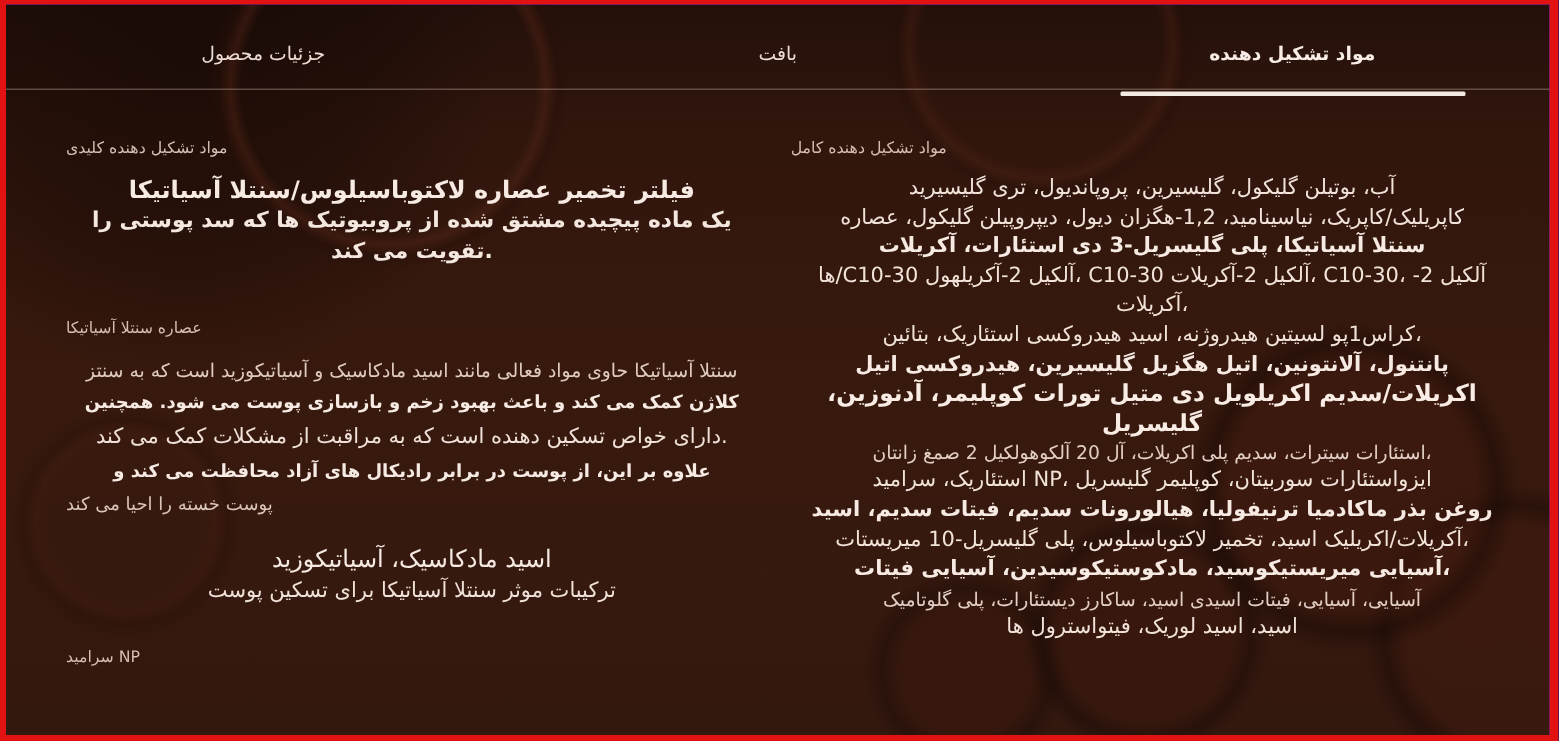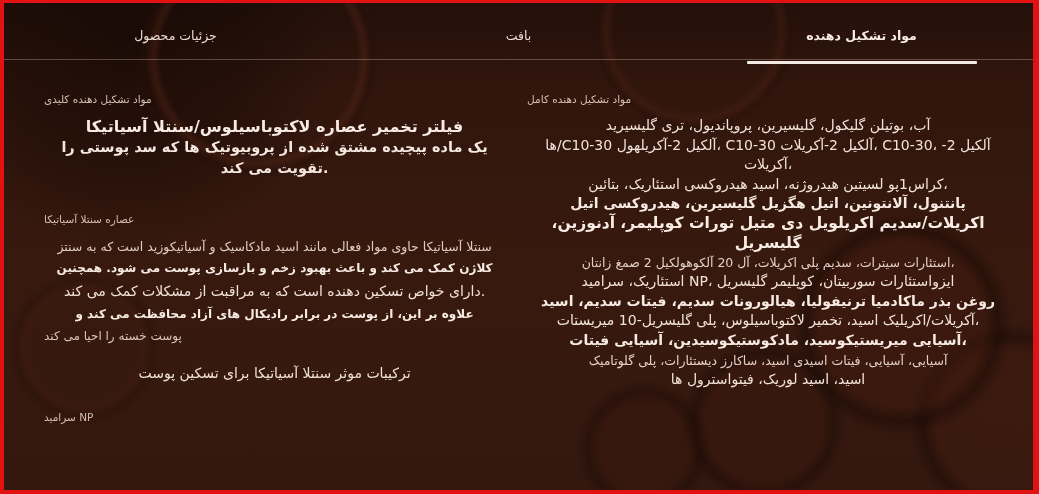--- a/index.html
+++ b/index.html
@@ -132,33 +132,36 @@
           <div class="p-sm">سنتلا آسیاتیکا حاوی مواد فعالی مانند اسید مادکاسیک و آسیاتیکوزید است که به سنتز</div>
           <div class="p-bold">کلاژن کمک می کند و باعث بهبود زخم و بازسازی پوست می شود. همچنین</div>
           <div class="p-norm">دارای خواص تسکین دهنده است که به مراقبت از مشکلات کمک می کند.</div>
           <div class="p-bold">علاوه بر این، از پوست در برابر رادیکال های آزاد محافظت می کند و</div>
           <div class="p-tail">پوست خسته را احیا می کند</div>
         </div>
 
         <div class="gap-b"></div>
 
         <div class="kb">
+          <div class="k-title" style="font-weight:normal">اسید مادکاسیک، آسیاتیکوزید</div>
           <div class="p-norm">ترکیبات موثر سنتلا آسیاتیکا برای تسکین پوست</div>
         </div>
 
         <div class="gap-c"></div>
 
         <div class="caption">سرامید NP</div>
 
       </section>
 
       <section class="col col-right">
         <div class="caption">مواد تشکیل دهنده کامل</div>
         <div>
           <div class="ing-line">آب، بوتیلن گلیکول، گلیسیرین، پروپاندیول، تری گلیسیرید</div>
+          <div class="ing-line">کاپریلیک/کاپریک، نیاسینامید، 1,2-هگزان دیول، دیپروپیلن گلیکول، عصاره</div>
+          <div class="ing-line b">سنتلا آسیاتیکا، پلی گلیسریل-3 دی استئارات، آکریلات</div>
           <div class="ing-line">ها/C10-30 آلکیل 2-آکریلهول، C10-30 آلکیل 2-آکریلات، C10-30، آلکیل 2-آکریلات،</div>
           <div class="ing-line">کراس1پو لسیتین هیدروژنه، اسید هیدروکسی استئاریک، بتائین،</div>
           <div class="ing-line b">پانتنول، آلانتونین، اتیل هگزیل گلیسیرین، هیدروکسی اتیل</div>
           <div class="ing-line lg">اکریلات/سدیم اکریلویل دی متیل تورات کوپلیمر، آدنوزین، گلیسریل</div>
           <div class="ing-line sm">استئارات سیترات، سدیم پلی اکریلات، آل 20 آلکوهولکیل 2 صمغ زانتان،</div>
           <div class="ing-line">استئاریک، سرامید NP، ایزواستئارات سوربیتان، کوپلیمر گلیسریل</div>
           <div class="ing-line b">روغن بذر ماکادمیا ترنیفولیا، هیالورونات سدیم، فیتات سدیم، اسید</div>
           <div class="ing-line">آکریلات/اکریلیک اسید، تخمیر لاکتوباسیلوس، پلی گلیسریل-10 میریستات،</div>
           <div class="ing-line b">آسیایی میریستیکوسید، مادکوستیکوسیدین، آسیایی فیتات،</div>
           <div class="ing-line sm">آسیایی، آسیایی، فیتات اسیدی اسید، ساکارز دیستئارات، پلی گلوتامیک</div>

